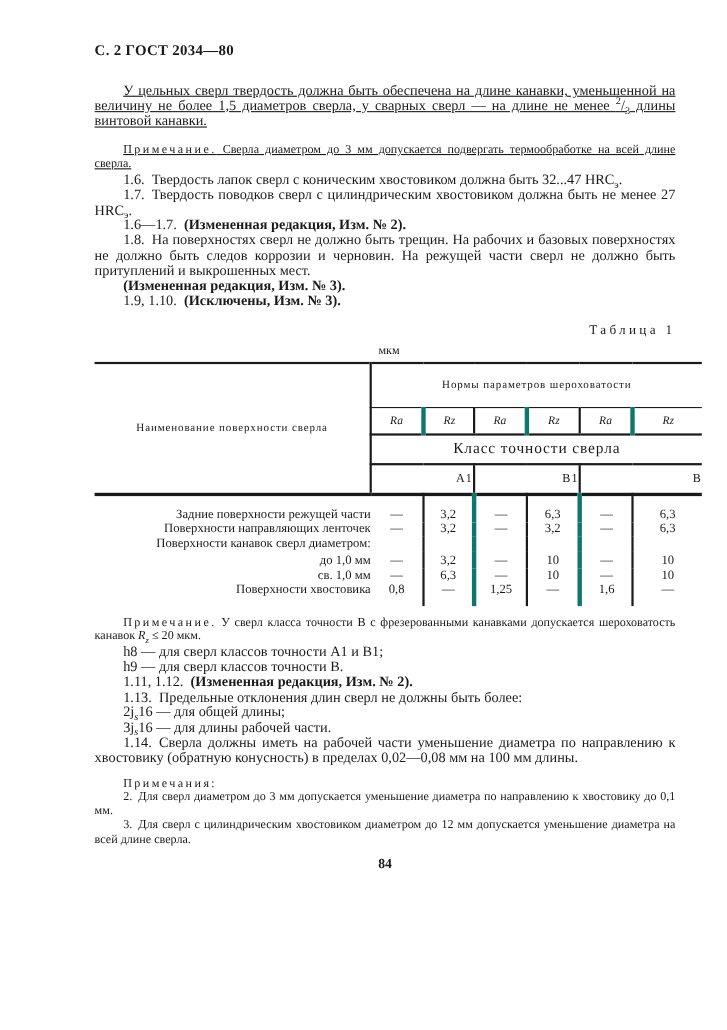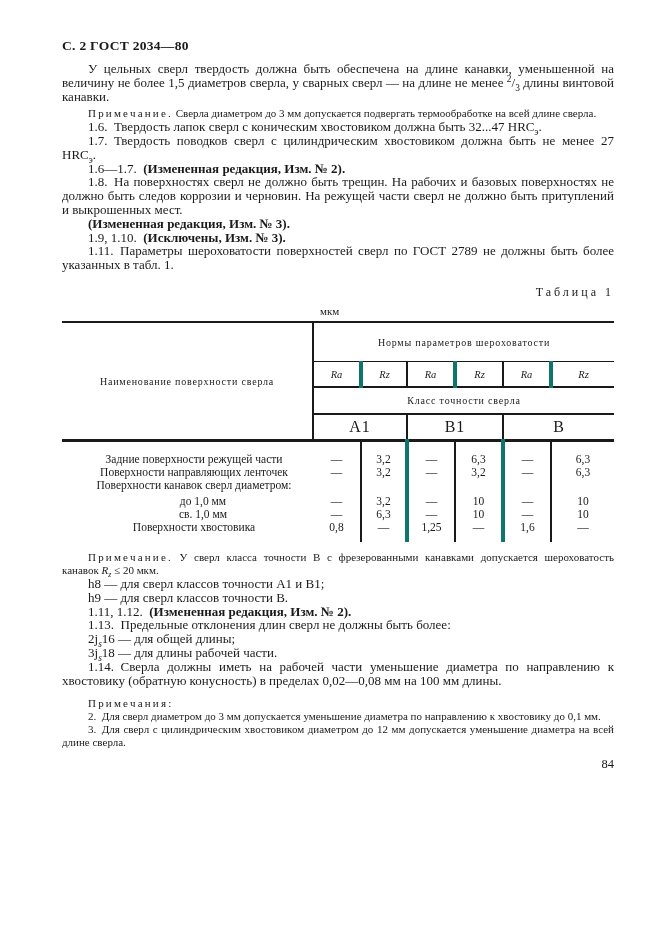--- a/index.html
+++ b/index.html
@@ -6,21 +6,21 @@
   html, body { background: #e8e8e8; }
   .page {
     width: 661px; height: 936px;
     background: #ffffff;
     color: #1a1a1a;
     font-family: "Liberation Serif", "DejaVu Serif", serif;
     overflow: hidden;
     margin: 0 auto;
     position: relative;
   }
-  .content { padding: 0 47px 0 62px; }
+  .content { padding: 0 47px 0 86px; }
 
   .doc-header {
     padding-top: 38px;
     font-weight: bold;
     font-size: 13.5px;
     letter-spacing: 0.3px;
   }
 
   p.body {
     font-size: 13px;
@@ -28,22 +28,22 @@
     text-align: justify;
     text-indent: 26px;
   }
   p.small {
     font-size: 11px;
     line-height: 12.8px;
     text-align: justify;
     text-indent: 26px;
   }
 
-  .mt-intro   { margin-top: 8px; }
-  .mt-note    { margin-top: 4px; }
+  .mt-intro   { margin-top: 21px; text-decoration: underline; }
+  .mt-note    { margin-top: 14px; text-decoration: underline; }
   .mt-amend1  { margin-top: 7px; }
 
   .seg-b   { font-weight: bold; }
   .seg-i   { font-style: italic; }
   .seg-sp  { letter-spacing: 2.2px; }
   .seg-sub { vertical-align: sub;   font-size: 72%; line-height: 0; }
   .seg-sup { vertical-align: super; font-size: 72%; line-height: 0; }
   .seg-isub{ vertical-align: sub;   font-size: 72%; line-height: 0; font-style: italic; }
 
   .tbl-caption {
@@ -80,73 +80,73 @@
   }
   .h-param {
     border-bottom: 2px solid #1a1a1a;
     text-align: center; vertical-align: middle;
     font-size: 10.5px; font-style: italic;
     height: 25px;
   }
   .h-class {
     border-bottom: 2px solid #1a1a1a;
     text-align: center; vertical-align: middle;
-    font-size: 10px; letter-spacing: 0.8px;
+    font-size: 14px; letter-spacing: 0.8px;
     height: 27px;
   }
   .h-grade {
     border-bottom: 3px solid #1a1a1a;
-    text-align: center; vertical-align: middle;
-    font-size: 16px; letter-spacing: 1px;
+    text-align: right; vertical-align: middle;
+    font-size: 11px; letter-spacing: 1px;
     height: 27px;
   }
   .bl-thin  { border-left: 4px solid #0f766e; }
   .bl-thick { border-left: 2.5px solid #1a1a1a; }
 
   tbody.tbl-body td {
     font-size: 11.5px;
     line-height: 13px;
     text-align: center;
     vertical-align: top;
   }
-  tbody.tbl-body td.row-name { text-align: center; padding-left: 13px; }
+  tbody.tbl-body td.row-name { text-align: right; padding-left: 13px; }
   tbody.tbl-body td.row-name.indent { padding-left: 31px; }
   tbody.tbl-body tr.first td { padding-top: 11px; }
   tbody.tbl-body tr.gap td   { padding-top: 3px; }
   tbody.tbl-body tr.last td  { padding-bottom: 8px; }
 
   .mt-tblnote { margin-top: 9px; line-height: 13.5px; }
   .mt-112     { margin-top: 16px; }
   .mt-notes   { margin-top: 10px; }
 
   .footer-num {
     margin-top: 8px;
-    text-align: right;
+    text-align: center;
     font-size: 12.5px;
+    font-weight: bold;
   }
 </style>
 </head>
 <body>
 
 <div class="page">
   <div class="content">
 
     <div class="doc-header">С. 2 ГОСТ 2034—80</div>
 
     <p class="body mt-intro"><span>У цельных сверл твердость должна быть обеспечена на длине канавки, уменьшенной на величину не более 1,5 диаметров сверла, у сварных сверл — на длине не менее </span><span class="seg-sup">2</span><span>/</span><span class="seg-sub">3</span><span> длины винтовой канавки.</span></p>
 
     <p class="small mt-note"><span class="seg-sp">Примечание.</span><span> Сверла диаметром до 3 мм допускается подвергать термообработке на всей длине сверла.</span></p>
 
     <p class="body"><span>1.6. Твердость лапок сверл с коническим хвостовиком должна быть 32...47 HRC</span><span class="seg-sub">э</span><span>.</span></p>
     <p class="body"><span>1.7. Твердость поводков сверл с цилиндрическим хвостовиком должна быть не менее 27 HRC</span><span class="seg-sub">э</span><span>.</span></p>
     <p class="body"><span>1.6—1.7. </span><span class="seg-b">(Измененная редакция, Изм. № 2).</span></p>
     <p class="body"><span>1.8. На поверхностях сверл не должно быть трещин. На рабочих и базовых поверхностях не должно быть следов коррозии и черновин. На режущей части сверл не должно быть притуплений и выкрошенных мест.</span></p>
     <p class="body"><span class="seg-b">(Измененная редакция, Изм. № 3).</span></p>
     <p class="body"><span>1.9, 1.10. </span><span class="seg-b">(Исключены, Изм. № 3).</span></p>
-    <p class="body"><span>1.11. Параметры шероховатости поверхностей сверл по ГОСТ 2789 не должны быть более указанных в табл. 1.</span></p>
 
     <div class="tbl-caption">Таблица 1</div>
     <div class="tbl-unit">мкм</div>
 
     <table class="tbl">
       <colgroup>
         <col style="width:251px">
         <col style="width:48px">
           <col style="width:46px">
         <col style="width:48px">
@@ -234,21 +234,21 @@
       </tbody>
     </table>
 
     <p class="small mt-tblnote"><span class="seg-sp">Примечание.</span><span> У сверл класса точности В с фрезерованными канавками допускается шероховатость канавок </span><span class="seg-i">R</span><span class="seg-isub">z</span><span> ≤ 20 мкм.</span></p>
 
     <p class="body"><span>h8 — для сверл классов точности А1 и В1;</span></p>
     <p class="body"><span>h9 — для сверл классов точности В.</span></p>
     <p class="body"><span>1.11, 1.12. </span><span class="seg-b">(Измененная редакция, Изм. № 2).</span></p>
     <p class="body"><span>1.13. Предельные отклонения длин сверл не должны быть более:</span></p>
     <p class="body"><span>2j</span><span class="seg-isub">s</span><span>16 — для общей длины;</span></p>
-    <p class="body"><span>3j</span><span class="seg-isub">s</span><span>18 — для длины рабочей части.</span></p>
+    <p class="body"><span>3j</span><span class="seg-isub">s</span><span>16 — для длины рабочей части.</span></p>
     <p class="body"><span>1.14. Сверла должны иметь на рабочей части уменьшение диаметра по направлению к хвостовику (обратную конусность) в пределах 0,02—0,08 мм на 100 мм длины.</span></p>
 
     <p class="small mt-notes"><span class="seg-sp">Примечания:</span></p>
     <p class="small"><span>2. Для сверл диаметром до 3 мм допускается уменьшение диаметра по направлению к хвостовику до 0,1 мм.</span></p>
     <p class="small"><span>3. Для сверл с цилиндрическим хвостовиком диаметром до 12 мм допускается уменьшение диаметра на всей длине сверла.</span></p>
 
     <div class="footer-num">84</div>
 
   </div>
 </div>

